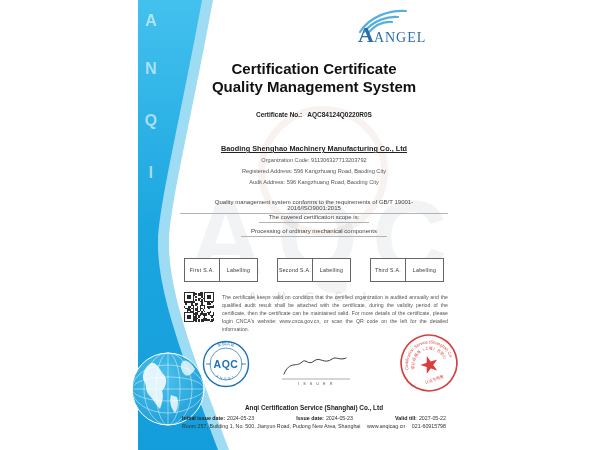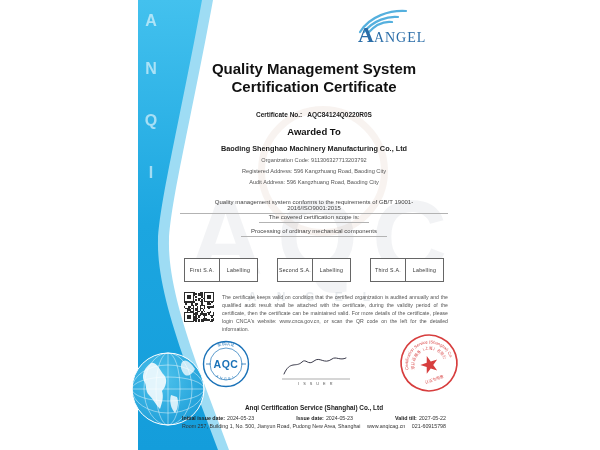--- a/index.html
+++ b/index.html
@@ -33,21 +33,21 @@
          font-weight:bold;font-size:15px;line-height:1.18;color:#111;}
 
   .certno{position:absolute;left:0;top:111px;width:268px;text-align:center;
           font-size:6.5px;font-weight:bold;color:#222;}
   .certno .val{margin-left:5px;}
 
   .awarded{position:absolute;left:0;top:126px;width:268px;text-align:center;
            font-size:9.5px;font-weight:bold;color:#111;}
 
   .company{position:absolute;left:0;top:144px;width:268px;text-align:center;
-           font-size:7.3px;font-weight:bold;color:#222;}
+           font-size:7.3px;font-weight:bold;color:#222;text-decoration:underline;}
 
   .detail{position:absolute;width:268px;text-align:center;font-size:5.6px;color:#555;}
   .d1{top:157px}.d2{top:168px}.d3{top:179px}
 
   .statement{position:absolute;width:268px;text-align:center;font-size:6px;color:#444;}
   .statement .u{display:inline-block;border-bottom:1px solid #b3b3b3;padding:0 10px 2px;}
   .s1{top:199px}.s2{top:214px}.s3{top:228px}
 
   
   .boxes{position:absolute;left:0;top:258px;width:268px;display:flex;
@@ -131,29 +131,28 @@
             <path d="M12,24 C22,12 36,8 46,9"></path>
             <path d="M16,25 C24,16 32,13 40,14"></path>
           </g>
         </svg>
         <div class="logo-text">
           <span class="big-a">A</span><span class="rest">ANGEL</span>
         </div>
       </div>
 
       <div class="title">
+        <div>Certification Certificate</div>
         <div>Quality Management System</div>
-        <div>Certification Certificate</div>
       </div>
 
       <div class="certno">
         <span>Certificate No.:</span><span class="val">AQC84124Q0220R0S</span>
       </div>
 
-      <div class="awarded">Awarded To</div>
       <div class="company">Baoding Shenghao Machinery Manufacturing Co., Ltd</div>
 
       <div class="detail d1">Organization Code: 911306327713203792</div>
       <div class="detail d2">Registered Address: 596 Kangzhuang Road, Baoding City</div>
       <div class="detail d3">Audit Address: 596 Kangzhuang Road, Baoding City</div>
 
       <div class="statement s1"><span class="u">Quality management system conforms to the requirements of GB/T 19001-2016/ISO9001:2015</span></div>
       <div class="statement s2"><span class="u">The covered certification scope is:</span></div>
       <div class="statement s3"><span class="u">Processing of ordinary mechanical components</span></div>
 

